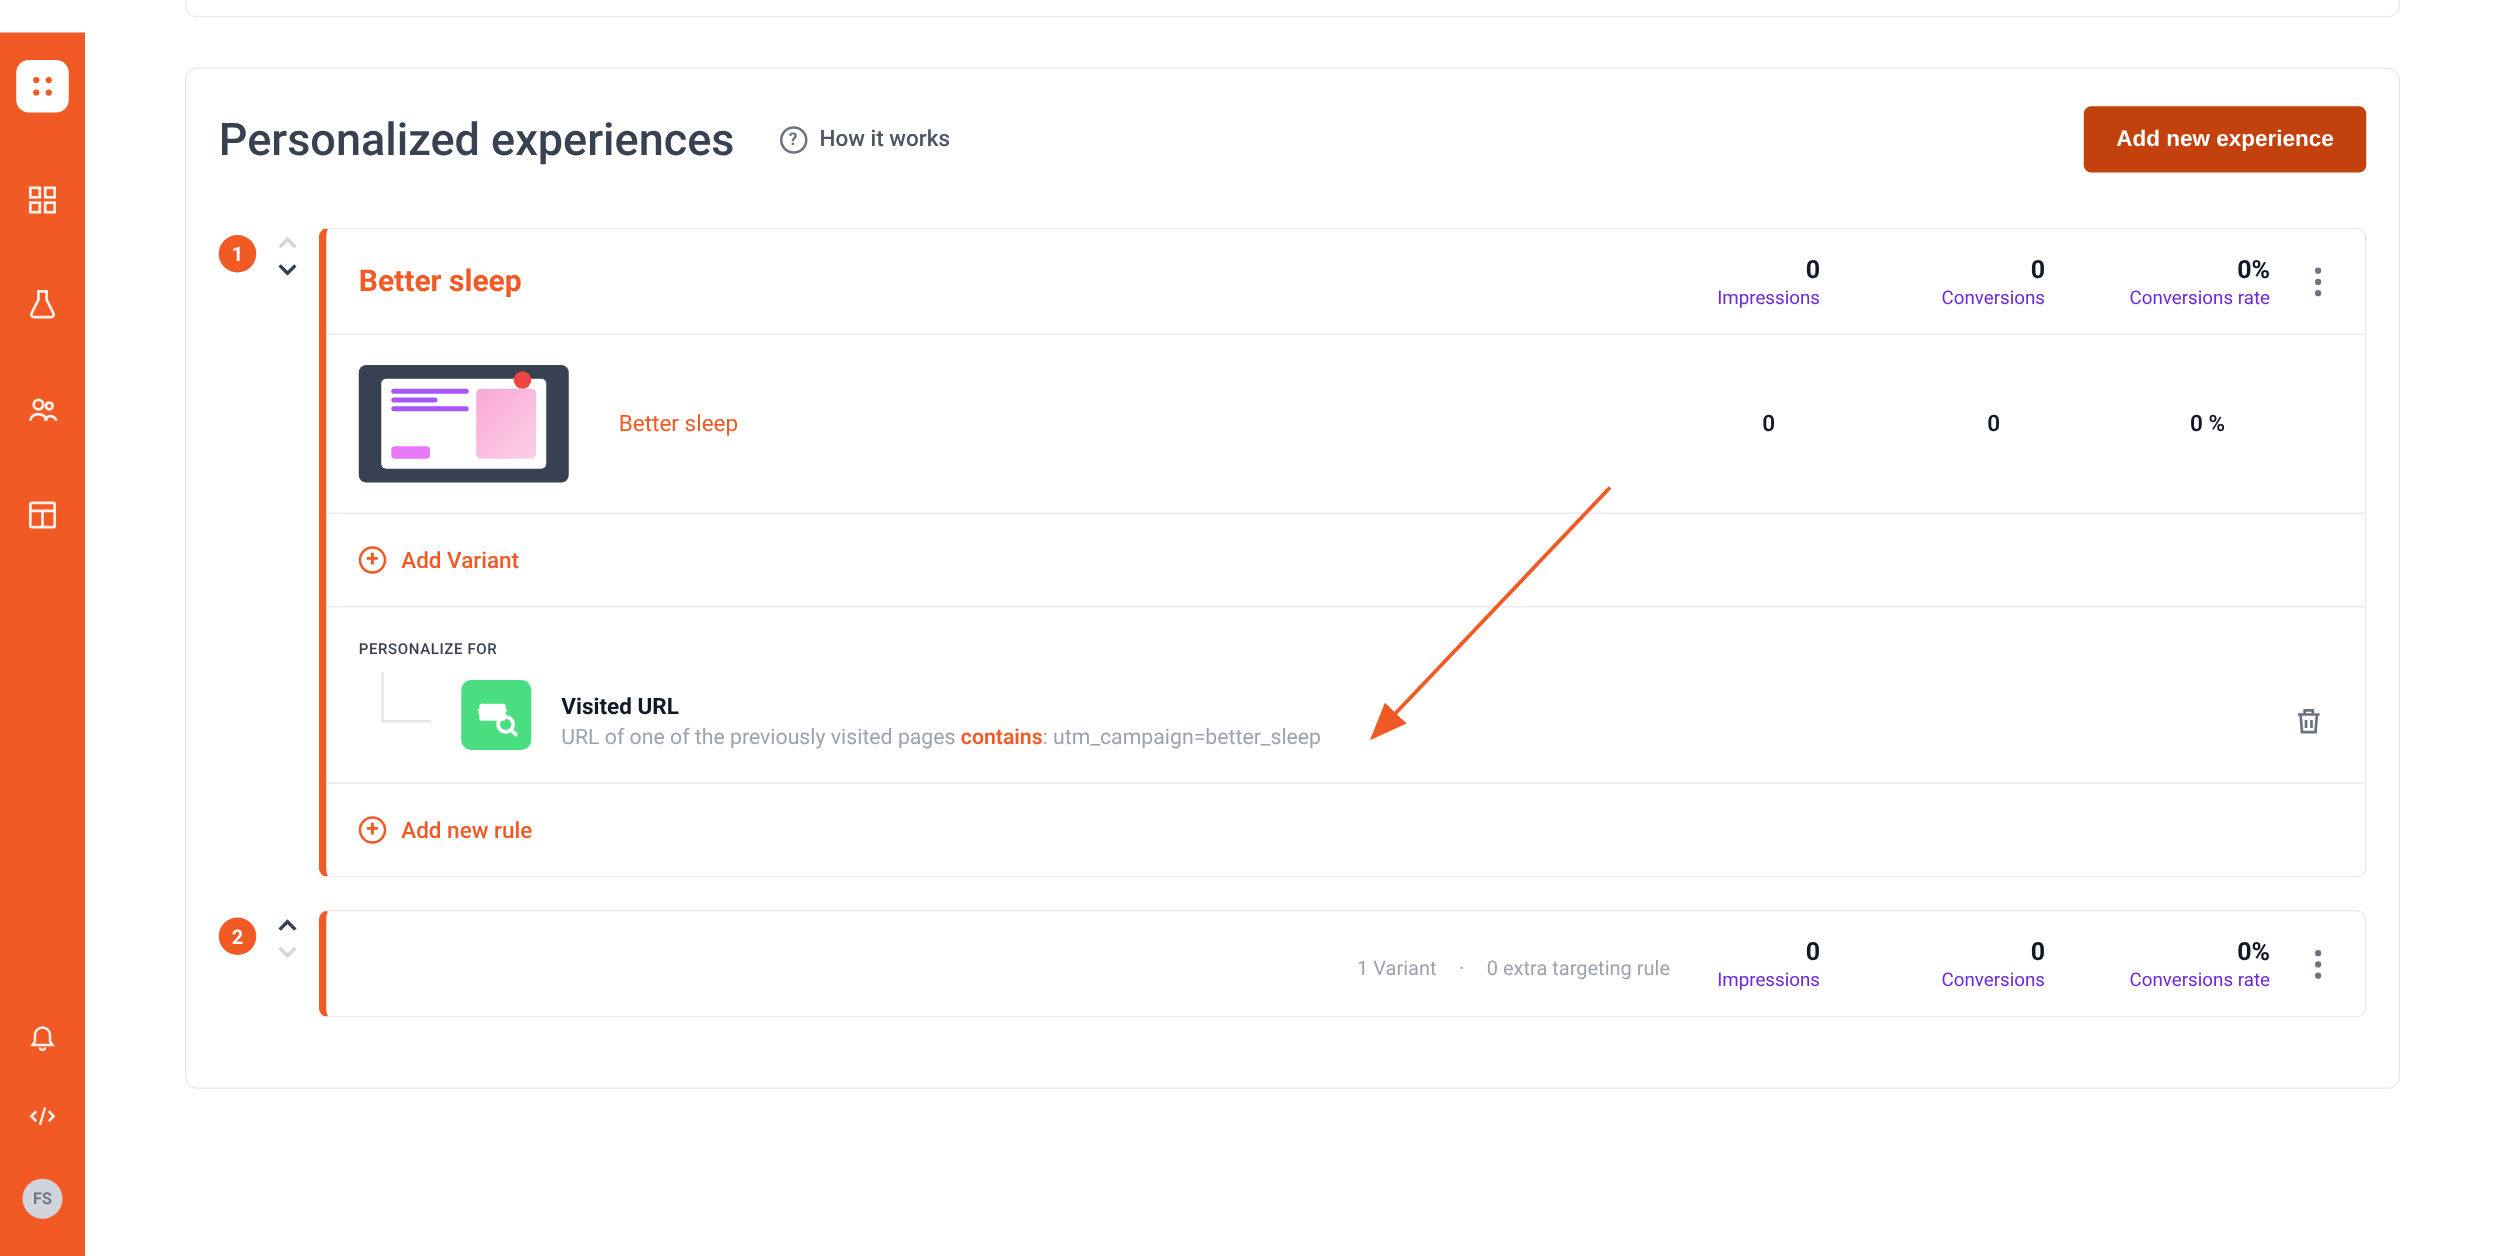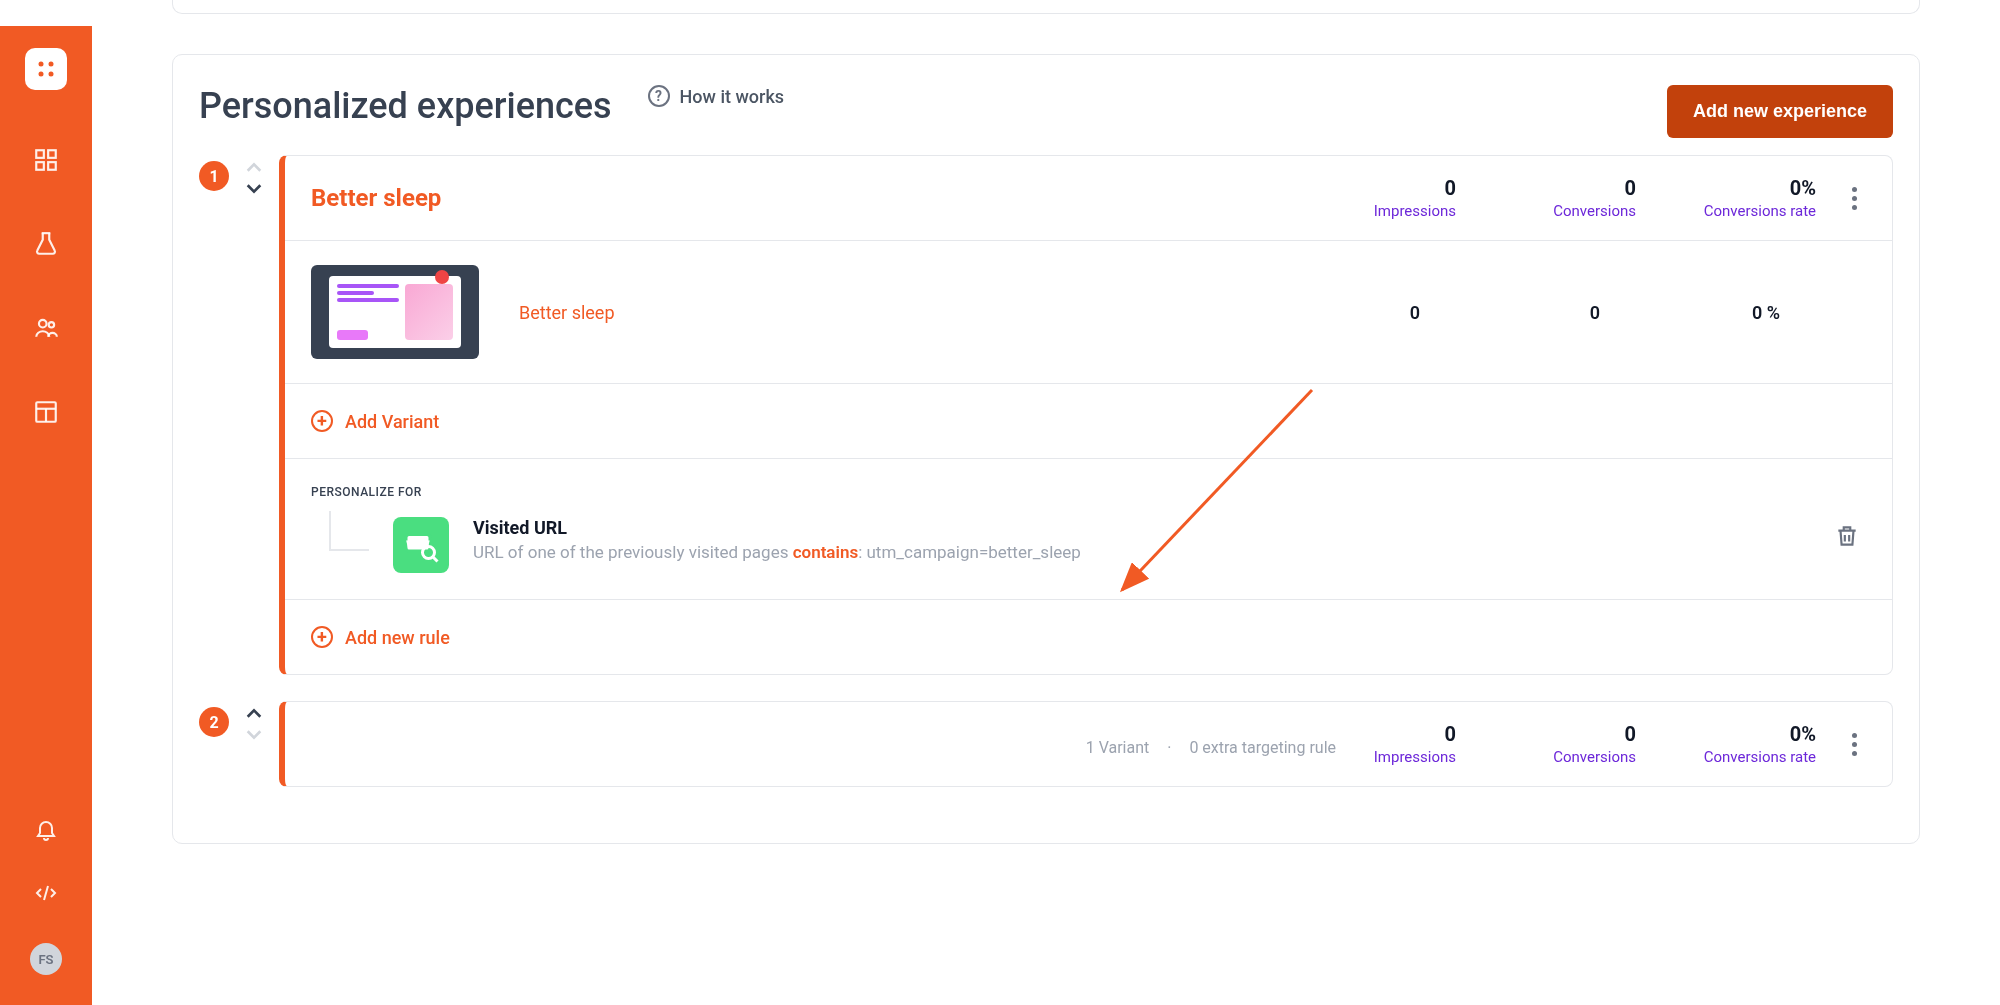--- a/index.html
+++ b/index.html
@@ -11,21 +11,21 @@
     height: 1005px;
     overflow: hidden;
   }
   .app {
     display: flex;
     width: 100%;
     height: 100%;
   }
   
   .sidebar {
-    width: 92px;
+    width: 68px;
     background: #f15a24;
     display: flex;
     flex-direction: column;
     align-items: center;
     padding-top: 22px;
     flex-shrink: 0;
     margin-top: 26px;
   }
   .sidebar .logo {
     width: 42px;
@@ -87,22 +87,22 @@
     border-radius: 0 0 10px 10px;
     margin-bottom: 40px;
   }
   .panel {
     border: 1px solid #e5e7eb;
     border-radius: 10px;
     padding: 30px 26px;
   }
   .panel-header {
     display: flex;
-    align-items: flex-start;
-    margin-bottom: 17px;
+    align-items: center;
+    margin-bottom: 44px;
   }
   .panel-title {
     font-size: 36px;
     font-weight: 500;
     color: #374151;
     margin-right: 36px;
   }
   .how-it-works {
     display: flex;
     align-items: center;
@@ -292,21 +292,21 @@
   }
   .section-label {
     color:#374151;
     font-size:12px;
     font-weight:500;
     letter-spacing:0.5px;
     padding: 26px 26px 18px;
   }
   .rule-row {
     display:flex;
-    align-items:flex-start;
+    align-items:flex-end;
     padding: 0 26px 26px;
     gap: 24px;
     border-bottom: 1px solid #e5e7eb;
   }
   .rule-connector {
     width: 40px;
     height: 40px;
     align-self: flex-start;
     border-left: 2px solid #e5e7eb;
     border-bottom: 2px solid #e5e7eb;

